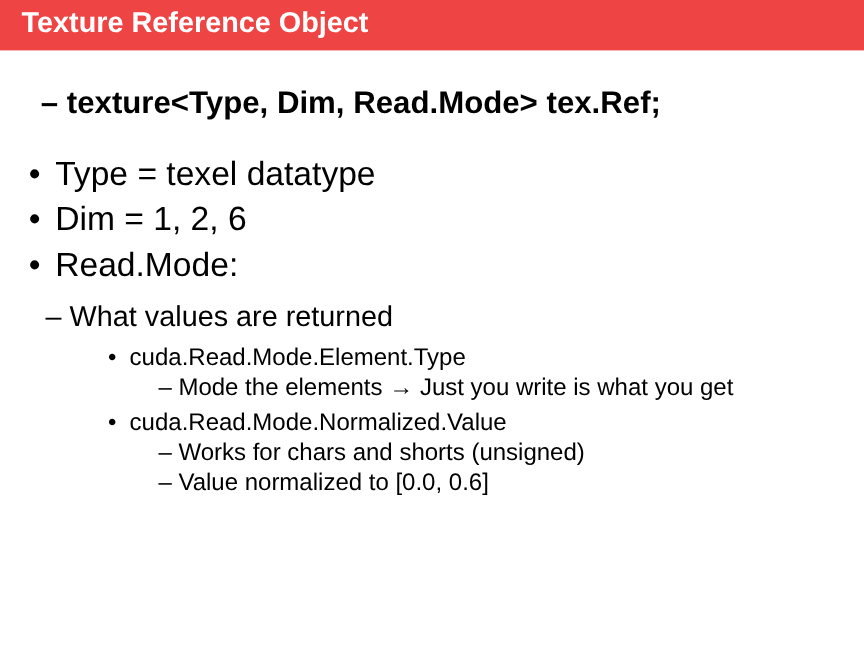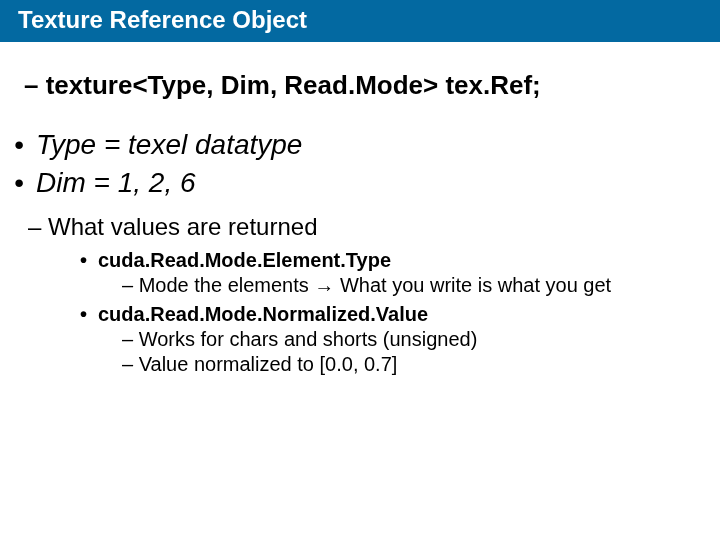--- a/index.html
+++ b/index.html
@@ -4,61 +4,59 @@
 <style>
   * { margin: 0; padding: 0; box-sizing: border-box; }
   body {
     width: 720px;
     height: 540px;
     font-family: Arial, Helvetica, sans-serif;
     background: #ffffff;
     overflow: hidden;
   }
   .title-bar {
-    background: #0369a1;
+    background: #ef4444;
     color: #ffffff;
     font-weight: bold;
     font-size: 24px;
     padding: 6px 18px 8px 18px;
   }
   .content {
-    padding: 18px 24px 0 12px;
+    padding: 18px 24px 0 22px;
   }
   .declaration {
     font-size: 26px;
     font-weight: bold;
     color: #000;
     margin: 10px 0 28px 12px;
   }
   .bullet-1 {
     font-size: 28px;
     color: #000;
     margin: 6px 0 6px 0;
     padding-left: 24px;
     position: relative;
-    font-style: italic;
   }
   .bullet-1::before {
     content: "•";
     position: absolute;
     left: 2px;
     top: 0;
   }
   .dash-2 {
     font-size: 24px;
     color: #000;
     margin: 14px 0 8px 16px;
   }
   .bullet-3 {
     font-size: 20px;
     color: #000;
     margin: 6px 0 2px 68px;
     padding-left: 18px;
     position: relative;
-    font-weight: bold;
   }
   .bullet-3::before {
     content: "•";
     position: absolute;
     left: 0;
     top: 0;
   }
   .dash-4 {
     font-size: 20px;
     color: #000;
@@ -74,25 +72,26 @@
 <div class="title-bar">
   <span>Texture Reference Object</span>
 </div>
 
 <div class="content">
 
   <div class="declaration">– texture&lt;Type, Dim, Read.Mode&gt; tex.Ref;</div>
 
   <div class="bullet-1">Type = texel datatype</div>
   <div class="bullet-1">Dim = 1, 2, 6</div>
+  <div class="bullet-1">Read.Mode:</div>
 
   <div class="dash-2">– What values are returned</div>
 
   <div class="bullet-3">cuda.Read.Mode.Element.Type</div>
   <div class="dash-4">
-    <span>– Mode the elements </span><span class="arrow">→</span><span> What you write is what you get</span>
+    <span>– Mode the elements </span><span class="arrow">→</span><span> Just you write is what you get</span>
   </div>
 
   <div class="bullet-3">cuda.Read.Mode.Normalized.Value</div>
   <div class="dash-4">– Works for chars and shorts (unsigned)</div>
-  <div class="dash-4">– Value normalized to [0.0, 0.7]</div>
+  <div class="dash-4">– Value normalized to [0.0, 0.6]</div>
 
 </div>
 
 </body></html>

